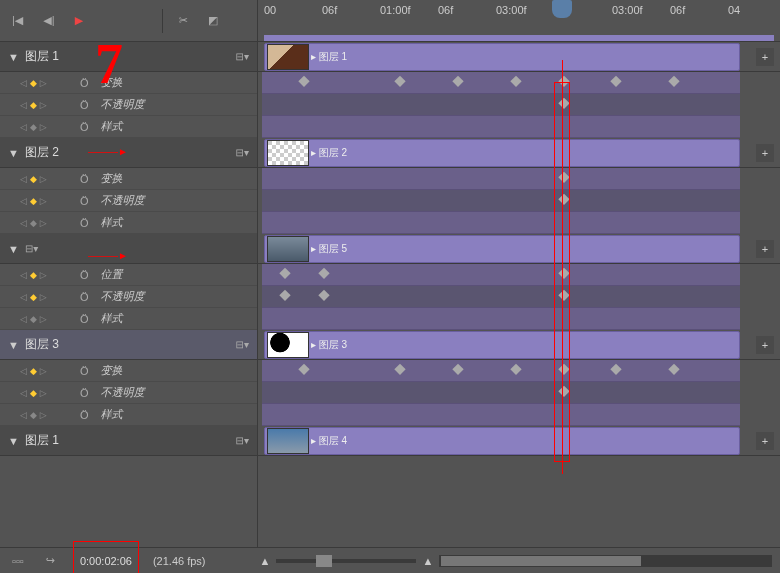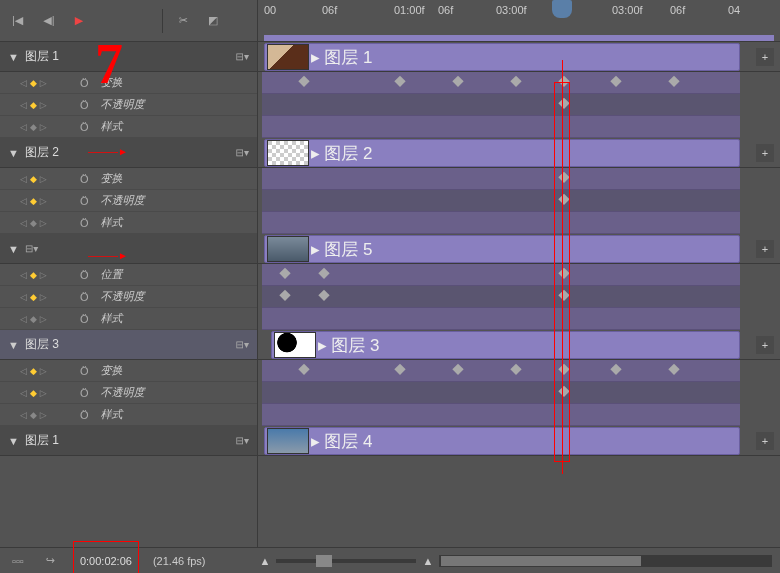--- a/index.html
+++ b/index.html
@@ -35,21 +35,21 @@
 .stopwatch { color: #aaa; margin-right: 12px; }
 .prop-name { color: #ccc; font-style: italic; }
 .timeline-body { flex: 1; position: relative; overflow: hidden; }
 .clip { position: absolute; height: 28px; background: #8a7fc0; border: 1px solid #6a5fa0; border-radius: 2px; display: flex; align-items: center; }
 .clip-thumb { width: 42px; height: 26px; margin: 0 2px; background: #ddd; border: 1px solid #333; }
 .clip-thumb.t1 { background: linear-gradient(135deg, #d4b896 40%, #5a2e1a 40%); }
 .clip-thumb.t2 { background: repeating-conic-gradient(#fff 0 25%, #ccc 0 50%) 0 0/8px 8px; }
 .clip-thumb.t3 { background: linear-gradient(#7a8a9a, #4a5a6a); }
 .clip-thumb.t4 { background: radial-gradient(circle at 30% 40%, #000 30%, #fff 32%); }
 .clip-thumb.t5 { background: linear-gradient(#4a7aaa, #8a9aaa); }
-.clip-name { color: #eee; font-size: 17px; }
+.clip-name { color: #eee; font-size: 10px; }
 .prop-track { height: 22px; background: #6a608a; border-bottom: 1px solid #5a5078; position: relative; margin-left: 4px; margin-right: 40px; }
 .prop-track.dark { background: #5a5570; }
 .kf { position: absolute; width: 8px; height: 8px; background: #aaa; transform: rotate(45deg) translate(-4px, -4px); top: 11px; }
 .add-btn { position: absolute; right: 6px; width: 18px; height: 18px; color: #ccc; background: #4a4a4a; display: flex; align-items: center; justify-content: center; cursor: pointer; }
 .clip-row { height: 30px; position: relative; border-bottom: 1px solid #3a3a3a; }
 .footer { height: 26px; background: #535353; border-top: 1px solid #3a3a3a; display: flex; align-items: center; padding: 0 8px; gap: 14px; font-size: 11px; }
 .footer .tc { border: 1px solid #f00; padding: 13px 6px; color: #ddd; }
 .footer .fps { color: #ccc; }
 .zoom-area { flex: 1; display: flex; align-items: center; gap: 6px; margin-left: 40px; }
 .zoom-track { flex: 0 0 140px; height: 4px; background: #3a3a3a; position: relative; }
@@ -210,21 +210,21 @@
             <span class="layer-name">图层 1</span>
             <span class="layer-opts">⊟▾</span>
           </div>
         </div>
     </div>
     <div class="right">
       <div class="ruler">
         <div class="ruler-labels" id="ruler-labels">
             <span class="ruler-lbl" style="left: 6px;">00</span>
             <span class="ruler-lbl" style="left: 64px;">06f</span>
-            <span class="ruler-lbl" style="left: 136px;">01:00f</span>
+            <span class="ruler-lbl" style="left: 122px;">01:00f</span>
             <span class="ruler-lbl" style="left: 180px;">06f</span>
             <span class="ruler-lbl" style="left: 238px;">03:00f</span>
             <span class="ruler-lbl" style="left: 296px;">06f</span>
             <span class="ruler-lbl" style="left: 354px;">03:00f</span>
             <span class="ruler-lbl" style="left: 412px;">06f</span>
             <span class="ruler-lbl" style="left: 470px;">04</span>
           </div>
         <div class="ruler-bar"></div>
         <div class="playhead" id="playhead" style="left: 303.6px;"></div>
       </div>
@@ -277,21 +277,21 @@
             <div class="kf" style="left: 57.6px;"></div>
             <div class="kf" style="left: 297.6px;"></div>
           </div>
           <div class="prop-track dark">
             <div class="kf" style="left: 19.2px;"></div>
             <div class="kf" style="left: 57.6px;"></div>
             <div class="kf" style="left: 297.6px;"></div>
           </div>
           <div class="prop-track"></div>
           <div class="clip-row">
-            <div class="clip" style="left: 13px; right: 40px; top: 1px;">
+            <div class="clip" style="left: 6px; right: 40px; top: 1px;">
               <div class="clip-thumb t4"></div>
               <span class="clip-name">▸ 图层 3</span>
             </div>
             <div class="add-btn" style="top: 6px;">+</div>
           </div>
           <div class="prop-track">
             <div class="kf" style="left: 38.4px;"></div>
             <div class="kf" style="left: 134.4px;"></div>
             <div class="kf" style="left: 192px;"></div>
             <div class="kf" style="left: 249.6px;"></div>

